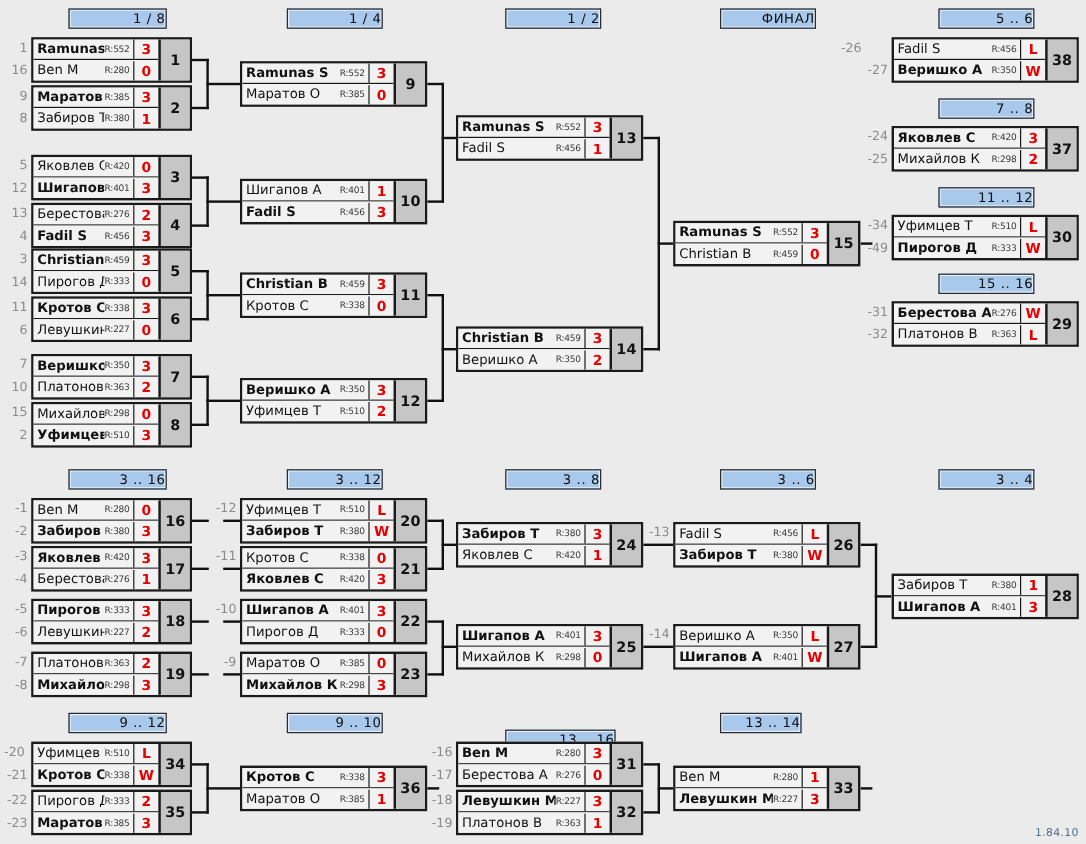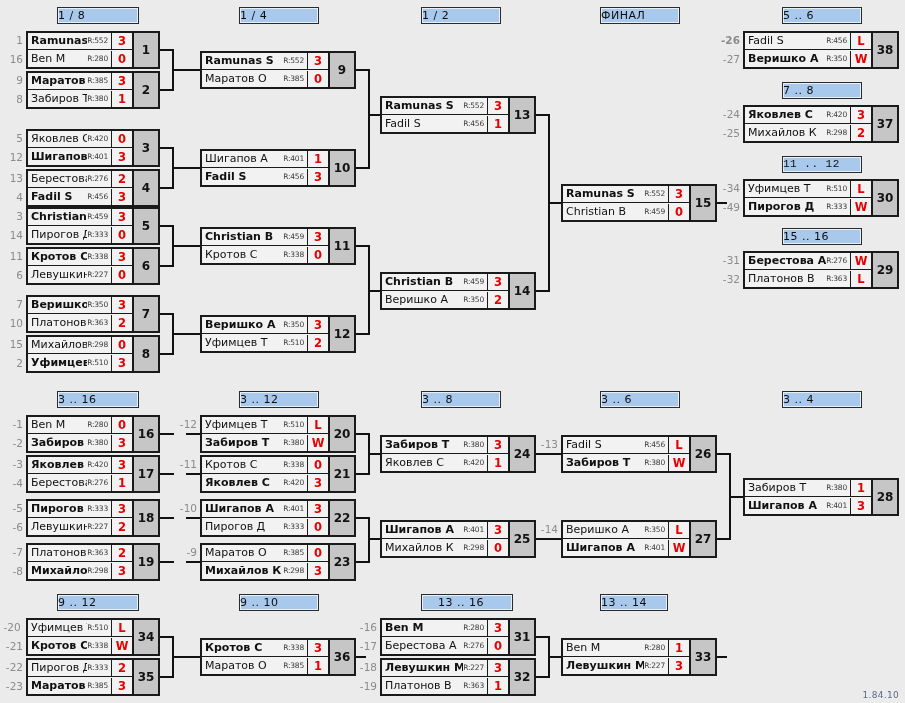--- a/index.html
+++ b/index.html
@@ -16,21 +16,21 @@
   
   .round-hdr{
     position:absolute;
     height:17px;
     background:#a8c8ec;
     border:1px solid #2b2b2b;
     box-shadow:inset 0 0 0 1px #e9eff8;
     color:#0d0d0d;
     font-size:11px;
     line-height:15px;
-    text-align:left;
+    text-align:right;
     letter-spacing:.5px;
     box-sizing:border-box;
     white-space:nowrap;
   }
 
   
   .match{
     position:absolute;
     border:2px solid #1a1a1a;
     box-sizing:border-box;
@@ -178,30 +178,30 @@
     <div class="ln lnh" style="left: 536px; top: 676px; width: 14px; height: 2px;"></div>
     <div class="ln lnv" style="left: 548px; top: 636px; width: 2px; height: 42px;"></div>
     <div class="ln lnh" style="left: 548px; top: 656px; width: 13px; height: 2px;"></div>
     <div class="ln lnh" style="left: 717px; top: 656px; width: 10px; height: 2px;"></div>
     <div class="round-hdr" style="left: 57px; top: 7px; width: 82px;">1 / 8</div>
     <div class="round-hdr" style="left: 239px; top: 7px; width: 80px;">1 / 4</div>
     <div class="round-hdr" style="left: 421px; top: 7px; width: 80px;">1 / 2</div>
     <div class="round-hdr" style="left: 600px; top: 7px; width: 80px;">ФИНАЛ</div>
     <div class="round-hdr" style="left: 782px; top: 7px; width: 80px;">5 .. 6</div>
     <div class="round-hdr" style="left: 782px; top: 82px; width: 80px;">7 .. 8</div>
-    <div class="round-hdr" style="left: 782px; top: 156px; width: 80px; font-family: Liberation Mono, monospace;">11 .. 12</div>
+    <div class="round-hdr" style="left: 782px; top: 156px; width: 80px;">11 .. 12</div>
     <div class="round-hdr" style="left: 782px; top: 228px; width: 80px;">15 .. 16</div>
     <div class="round-hdr" style="left: 57px; top: 391px; width: 82px;">3 .. 16</div>
     <div class="round-hdr" style="left: 239px; top: 391px; width: 80px;">3 .. 12</div>
     <div class="round-hdr" style="left: 421px; top: 391px; width: 80px;">3 .. 8</div>
     <div class="round-hdr" style="left: 600px; top: 391px; width: 80px;">3 .. 6</div>
     <div class="round-hdr" style="left: 782px; top: 391px; width: 80px;">3 .. 4</div>
     <div class="round-hdr" style="left: 57px; top: 594px; width: 82px;">9 .. 12</div>
     <div class="round-hdr" style="left: 239px; top: 594px; width: 80px;">9 .. 10</div>
-    <div class="round-hdr" style="left: 421px; top: 594px; width: 92px; padding-left: 16px;">13 .. 16</div>
+    <div class="round-hdr" style="left: 421px; top: 608px; width: 92px; padding-left: 16px;">13 .. 16</div>
     <div class="round-hdr" style="left: 600px; top: 594px; width: 68px;">13 .. 14</div>
     <div class="match" style="left: 26px; top: 31px; width: 134px;">
       <div class="mbody">
         <div class="prow top">
           <span class="pname win">Ramunas S</span>
           <span class="prating">R:552</span>
           <span class="pscore">3</span>
         </div>
         <div class="prow">
           <span class="pname">Ben M</span>
@@ -445,21 +445,21 @@
           <span class="pscore">L</span>
         </div>
         <div class="prow">
           <span class="pname win">Веришко А</span>
           <span class="prating">R:350</span>
           <span class="pscore">W</span>
         </div>
       </div>
       <div class="mnum">38</div>
     </div>
-    <div class="seed" style="left: 718px; top: 32px; font-weight: bold;">-26</div>
+    <div class="seed" style="left: 696px; top: 32px;">-26</div>
     <div class="seed" style="left: 718px; top: 51px;">-27</div>
     <div class="match" style="left: 743px; top: 105px; width: 156px;">
       <div class="mbody">
         <div class="prow top">
           <span class="pname win">Яковлев С</span>
           <span class="prating">R:420</span>
           <span class="pscore">3</span>
         </div>
         <div class="prow">
           <span class="pname">Михайлов К</span>

